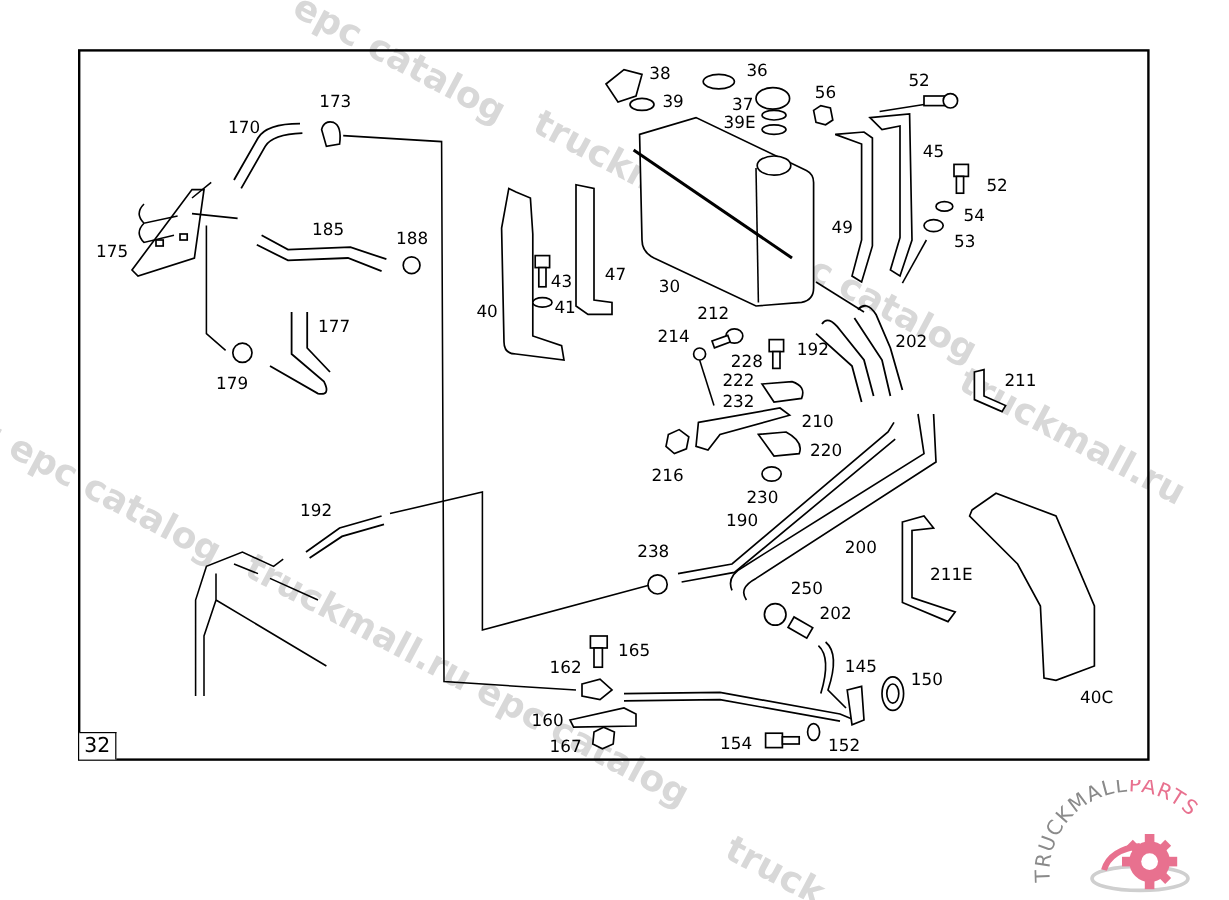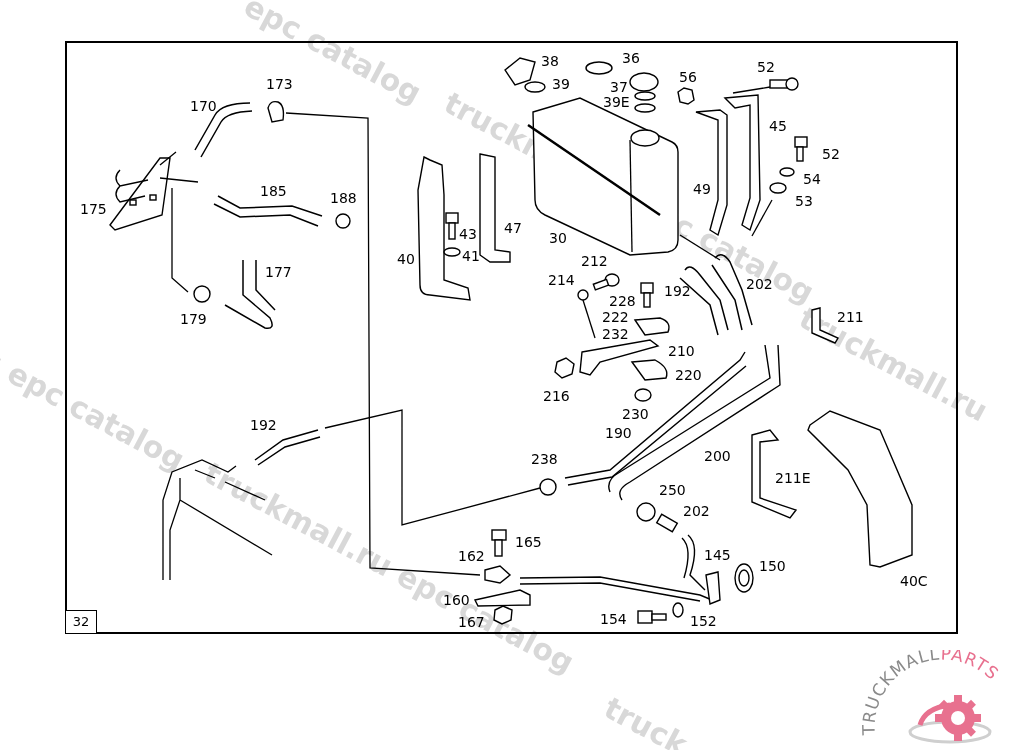--- a/index.html
+++ b/index.html
@@ -3,21 +3,21 @@
 <meta charset="utf-8">
 <style>
   html,body{margin:0;padding:0;background:#fff;}
   body{width:1024px;height:750px;position:relative;overflow:hidden;font-family:"DejaVu Sans",sans-serif;}
   #frame{position:absolute;left:65px;top:41px;width:893px;height:593px;border:2px solid #000;box-sizing:border-box;}
   svg#diagram{position:absolute;left:0;top:0;}
   .lbl{font-family:"DejaVu Sans",sans-serif;font-size:14px;fill:#000;}
   .ln{fill:none;stroke:#000;stroke-width:1.3;}
   .pt{fill:#fff;stroke:#000;stroke-width:1.4;}
   .wm{position:absolute;color:#d8d8d8;font-family:"DejaVu Sans",sans-serif;font-weight:bold;font-size:30px;white-space:nowrap;transform-origin:left top;pointer-events:none;}
-  #page-num{position:absolute;left:66px;top:610px;width:30px;height:22px;border-right:1.5px solid #000;border-top:1.5px solid #000;font-size:13px;line-height:22px;text-align:center;background:#fff;}
+  #page-num{position:absolute;left:66px;top:610px;width:30px;height:22px;border-right:1.5px solid #000;border-top:1.5px solid #000;font-size:17px;line-height:22px;text-align:center;background:#fff;}
   #logo{position:absolute;left:850px;top:650px;width:175px;height:100px;}
 </style>
 </head>
 <body>
 
 <div class="wm" style="left:255px;top:-12px;transform:rotate(28deg);">epc catalog</div>
 <div class="wm" style="left:455px;top:85px;transform:rotate(28deg);">truckmall.ru epc catalog</div>
 <div class="wm" style="left:215px;top:455px;transform:rotate(28deg);">truckmall.ru epc catalog</div>
 <div class="wm" style="left:810px;top:300px;transform:rotate(28deg);">truckmall.ru</div>
 <div class="wm" style="left:-10px;top:340px;transform:rotate(28deg);">u epc catalog</div>

